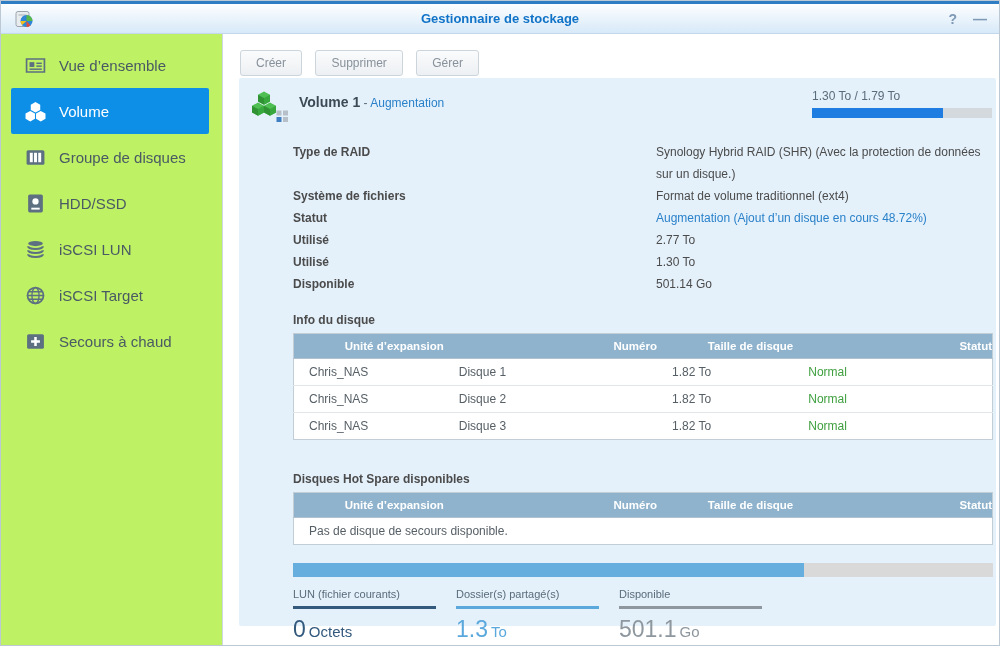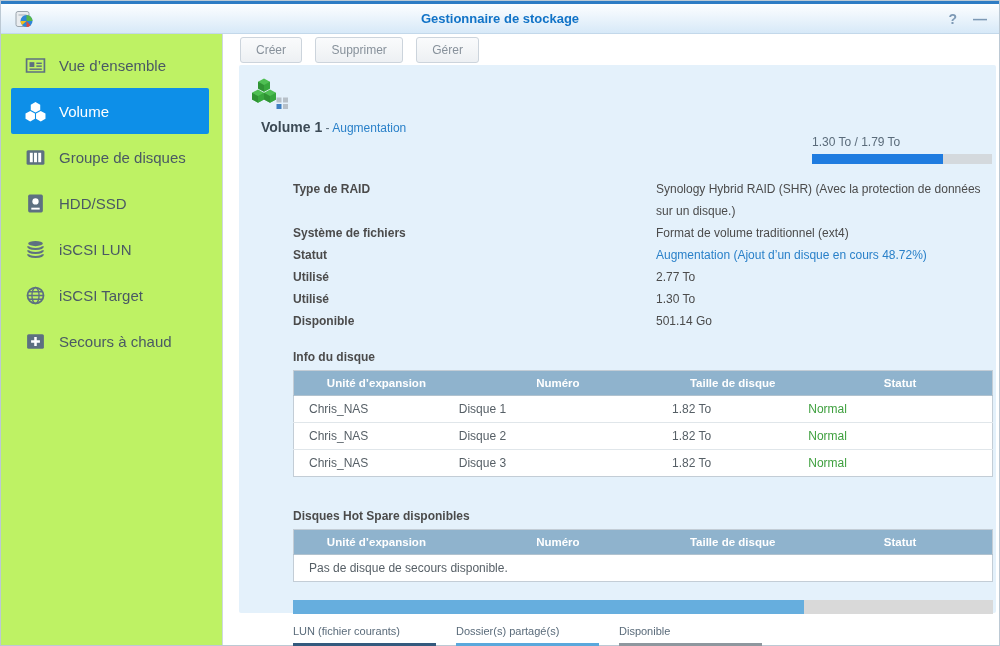--- a/index.html
+++ b/index.html
@@ -38,30 +38,30 @@
   .side-item .icn svg { width: 100%; height: 100%; display: block; }
   .side-item.selected {
     background: var(--accent, #0d8fe8); color: #fff;
     margin: 0 13px 0 10px; padding-left: 14px; border-radius: 2px;
     --cut: var(--accent, #0d8fe8);
   }
   .side-item.selected .icn { color: #fff; }
 
   
   .main { position: absolute; left: 223px; top: 33px; right: 0; bottom: 0; background: #fff; }
-  .toolbar { padding: 3px 0 2px 16px; }
+  .toolbar { padding: 16px 0 2px 16px; }
   .btn {
     display: inline-block; padding: 5px 15px; margin-right: 9px; font-size: 12px; color: #87919b;
     background: linear-gradient(#fafbfc, #edf0f3); border: 1px solid #ccd4dc; border-radius: 3px; cursor: pointer;
   }
 
   .panel { margin: 0 3px 0 15px; height: 548px; background: var(--panel-bg, #e4f1fb); border-radius: 2px; }
 
   
-  .vol-header { display: flex; align-items: flex-start; padding: 11px 4px 0 12px; flex-direction: column; }
+  .vol-header { display: flex; align-items: flex-start; padding: 11px 4px 0 12px; }
   .vol-icon { width: 38px; height: 38px; flex: none; }
   .vol-titles { margin: 5px 0 0 10px; font-size: 12px; color: #5a6b7a; }
   .vol-name { font-size: 14px; font-weight: bold; color: #3c4a55; }
   .vol-link { color: var(--link, #2a81c9); text-decoration: none; cursor: pointer; }
   .vol-usage { margin-left: auto; width: 180px; }
   .usage-text { font-size: 12px; color: #5a6b7a; margin-bottom: 5px; }
   .usage-track { height: 10px; background: #d4d9dd; }
   .usage-fill { height: 100%; background: var(--progress-fill, #1f7ce0); }
 
   
@@ -69,21 +69,21 @@
   .detail-row { display: flex; }
   .detail-label { width: 363px; flex: none; font-weight: bold; line-height: 22px; }
   .detail-value { flex: 1; line-height: 22px; padding-right: 10px; }
   .detail-value.link { color: var(--link, #2a81c9); }
 
   .section-title { margin: 18px 5px 6px 54px; font-size: 12px; font-weight: bold; color: #4b4b4b; }
   .section-title.hot { margin-top: 32px; }
 
   table.tbl { margin-left: 54px; width: 700px; border-collapse: collapse; background: #fff; border: 1px solid #c3cdd6; font-size: 12px; }
   .tbl th {
-    background: var(--table-header-bg, #8fb3cd); color: #fff; font-weight: bold; text-align: center;
+    background: var(--table-header-bg, #8fb3cd); color: #fff; font-weight: bold; text-align: right;
     height: 25px; padding-left: 15px; font-size: 11.5px; border-bottom: 1px solid #b0c2cf;
   }
   .tbl td { height: 27px; padding-left: 15px; color: #565f66; border-bottom: 1px solid #e0e6ea; }
   .tbl tr:last-child td { border-bottom: none; }
   .tbl .c1 { width: 21.5%; } .tbl .c2 { width: 30.5%; } .tbl .c3 { width: 19.5%; } .tbl .c4 { width: 28.5%; }
   .tbl td.status { color: var(--status-green, #3fa03f); }
 
   .big-bar { margin: 18px 5px 0 54px; width: 700px; height: 14px; background: #d9d9d9; }
   .big-bar-fill { height: 100%; background: var(--usage-fill, #66aede); }
 

